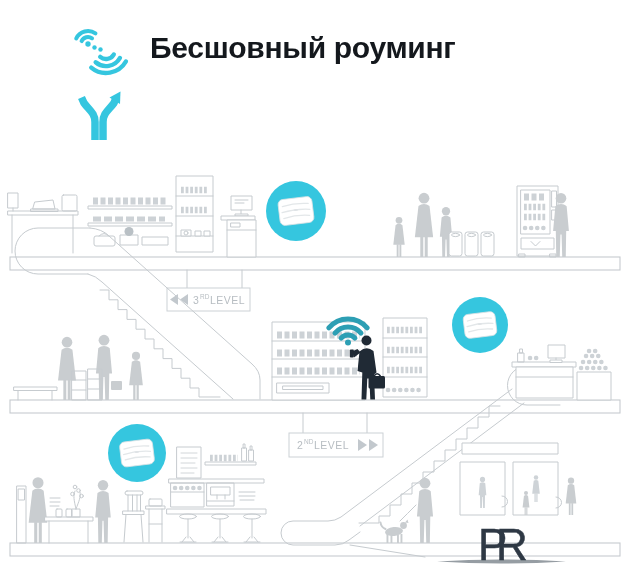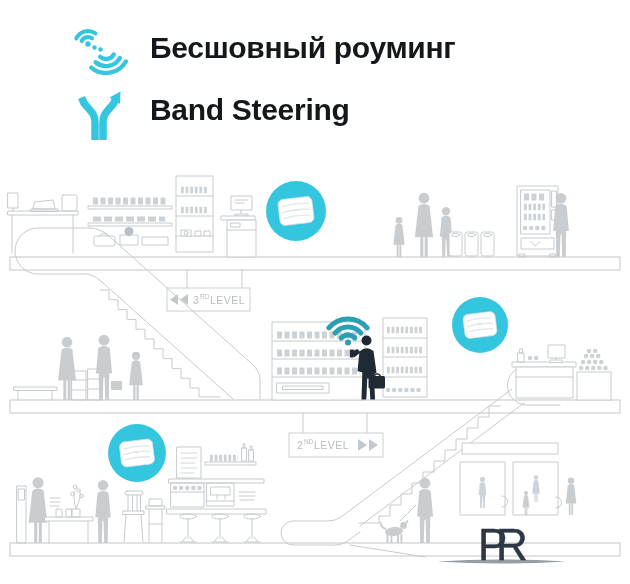--- a/index.html
+++ b/index.html
@@ -61,21 +61,20 @@
       <path class="icyan" stroke-width="4.4" stroke-linecap="round" d="M14.8,-17.6 A23 23 0 0 1 14.8,17.6"></path>
     </g>
   </svg>
   <div id="feature-label-1" class="feature-label">Бесшовный роуминг</div>
 
   <svg id="band-icon" class="icon-svg" width="56" height="62" viewBox="0 0 56 62">
     <path class="icyan" stroke-width="7.5" d="M23,58 V40 C23,31 17,28 12,21 L9.5,15.5"></path>
     <path class="icyan" stroke-width="7.5" d="M31,58 V40 C31,31 37,28 42,21 L44,16"></path>
     <polygon class="cyan" points="48.5,9.5 48,22 37.5,15.5"></polygon>
   </svg>
-  <div id="feature-label-2" class="feature-label">Band Steering</div>
 
   <svg id="scene" width="630" height="584" viewBox="0 0 630 584">
     <defs>
       <g id="fig-man">
         <circle cx="0" cy="-52" r="4.7"></circle>
         <path d="M-5,-45 C-2,-47.6 2,-47.6 5,-45 L7,-23 L4.6,-23 L4.2,0 L1.1,0 L0.5,-20 L-0.5,-20 L-1.1,0 L-4.2,0 L-4.6,-23 L-7,-23 Z"></path>
       </g>
       <g id="fig-woman">
         <circle cx="0" cy="-49" r="4.5"></circle>
         <path d="M-4.6,-42.5 C-1.8,-44.8 1.8,-44.8 4.6,-42.5 L7.6,-16.5 L-7.6,-16.5 Z"></path>

